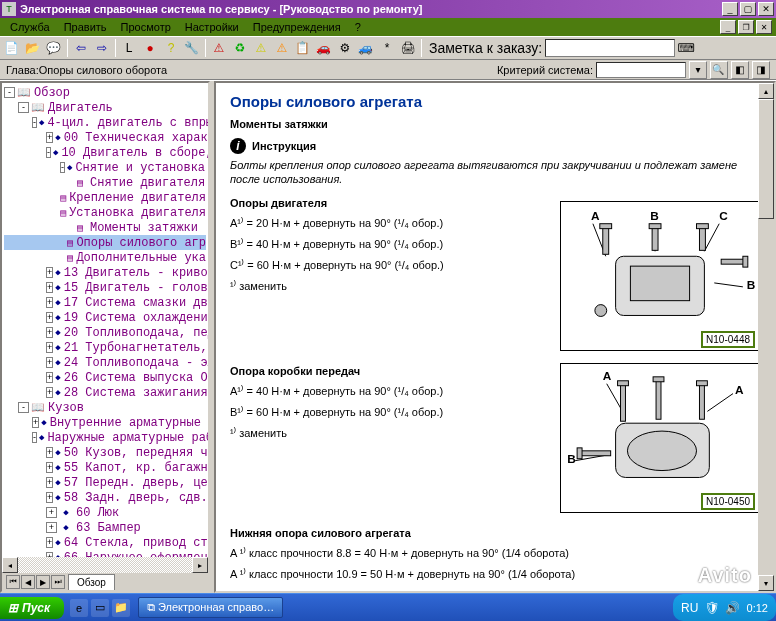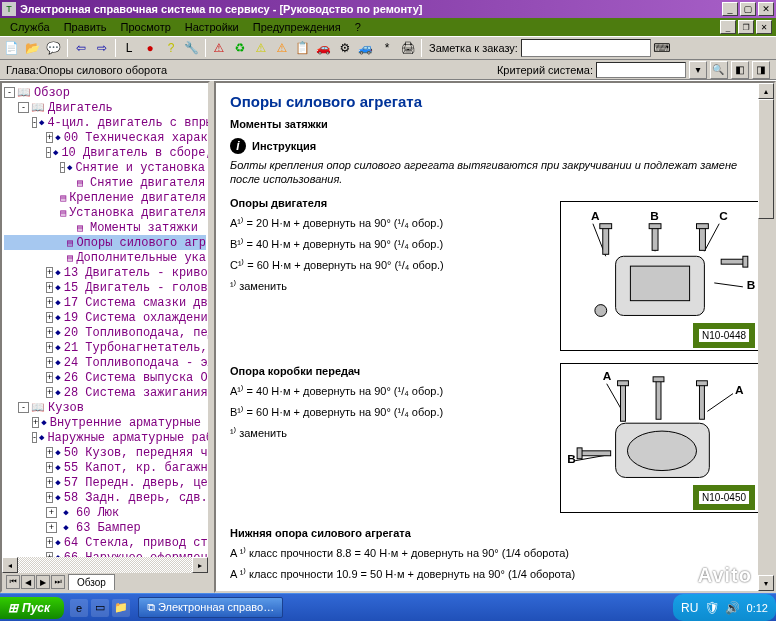--- a/index.html
+++ b/index.html
@@ -15,21 +15,21 @@
 
 .menubar { background: #4d7c0f; height: 18px; display: flex; align-items: center; padding: 0 4px; font-size: 11px; }
 .menubar span { padding: 2px 8px 2px 6px; cursor: pointer; }
 .menubar .mdi-buttons { margin-left: auto; display: flex; gap: 2px; }
 .menubar .mdi-buttons button { width: 16px; height: 14px; background: #d4d0c8; border: 1px solid #fff; border-right-color: #404040; border-bottom-color: #404040; font-size: 8px; cursor: pointer; }
 
 
 .toolbar { background: #d4d0c8; height: 24px; display: flex; align-items: center; padding: 2px; border-top: 1px solid #fff; border-bottom: 1px solid #808080; gap: 1px; }
 .toolbar .tb-btn { width: 20px; height: 20px; border: 1px solid transparent; display: inline-flex; align-items: center; justify-content: center; font-size: 12px; cursor: pointer; }
 .toolbar .sep { width: 1px; height: 18px; background: #808080; margin: 0 2px; border-right: 1px solid #fff; }
-.toolbar label { font-size: 11px; margin-left: 4px; margin-right: 2px; }
+.toolbar label { font-size: 14px; margin-left: 4px; margin-right: 2px; }
 .toolbar input[type=text] { height: 18px; border: 1px inset #808080; background: #fff; font-size: 11px; padding: 0 2px; }
 
 
 .pathbar { background: #d4d0c8; height: 20px; display: flex; align-items: center; padding: 2px 6px; font-size: 11px; border-bottom: 1px solid #808080; }
 .pathbar .search-area { margin-left: auto; display: flex; align-items: center; gap: 3px; }
 .pathbar input { height: 16px; width: 90px; border: 1px inset #808080; }
 .pathbar .mini-btn { width: 18px; height: 18px; border: 1px solid #fff; border-right-color: #808080; border-bottom-color: #808080; background: #d4d0c8; font-size: 10px; cursor: pointer; }
 
 
 .main { display: flex; height: 513px; border-top: 1px solid #fff; }
@@ -57,21 +57,21 @@
 
 .content-inner { padding: 10px 14px; font-family: Arial, sans-serif; font-size: 11px; }
 .content-inner h1 { color: #003399; font-size: 15px; font-weight: bold; margin-bottom: 8px; }
 .content-inner h2 { font-size: 11px; font-weight: bold; margin-bottom: 8px; }
 .instr-row { display: flex; align-items: center; gap: 6px; margin-bottom: 4px; }
 .instr-icon { width: 16px; height: 16px; background: #000; color: #fff; border-radius: 50%; display: inline-flex; align-items: center; justify-content: center; font-weight: bold; font-style: italic; font-size: 12px; }
 .instr-text { font-style: italic; font-size: 11px; margin-bottom: 10px; line-height: 1.3; }
 .sec-title { font-weight: bold; font-size: 11px; margin-top: 6px; margin-bottom: 6px; }
 .spec-line { font-size: 11px; margin: 6px 0; }
 .figure { float: right; width: 200px; border: 1px solid #000; margin: 4px 0 8px 10px; background: #fff; position: relative; height: 150px; }
-.figure .fig-label { position: absolute; bottom: 2px; right: 4px; font-size: 10px; border: 6px solid #4d7c0f; padding: 1px 3px; background: #fff; }
+.figure .fig-label { position: absolute; bottom: 2px; right: 4px; font-size: 10px; border: 2px solid #4d7c0f; padding: 1px 3px; background: #fff; }
 .figure svg { width: 100%; height: 100%; }
 .clear { clear: both; }
 
 
 .vscroll { position: absolute; right: 0; top: 0; bottom: 0; width: 16px; background: #d4d0c8; }
 .vscroll .sb-btn { width: 16px; height: 16px; background: #d4d0c8; border: 1px solid #fff; border-right-color: #404040; border-bottom-color: #404040; display: flex; align-items: center; justify-content: center; font-size: 8px; }
 .vscroll .thumb { position: absolute; left: 0; width: 16px; background: #d4d0c8; border: 1px solid #fff; border-right-color: #404040; border-bottom-color: #404040; }
 .hscroll { position: absolute; left: 0; right: 16px; bottom: 0; height: 16px; background: #dfdfdf; display: flex; }
 .hscroll .sb-btn { width: 16px; height: 16px; background: #d4d0c8; border: 1px solid #fff; border-right-color: #404040; border-bottom-color: #404040; display: flex; align-items: center; justify-content: center; font-size: 8px; }
 .hscroll .track { flex: 1; background: repeating-conic-gradient(#d4d0c8 0% 25%, #fff 0% 50%) 50% / 2px 2px; }

